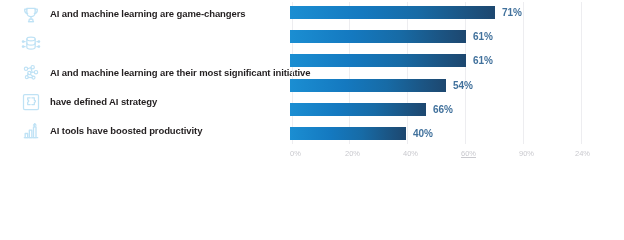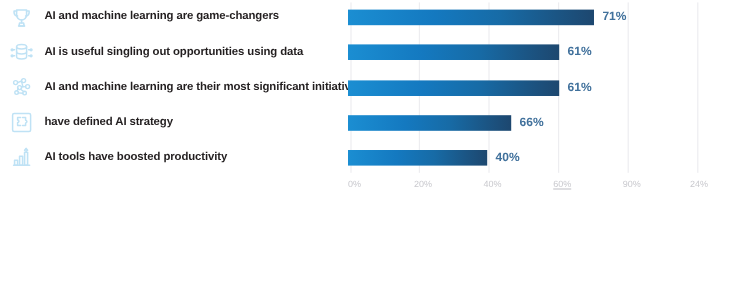--- a/index.html
+++ b/index.html
@@ -12,21 +12,21 @@
     width: 624px;
     height: 163px;
     background: #ffffff;
     font-family: "Liberation Sans", sans-serif;
     overflow: hidden;
   }
 
   
   #rows-layer {
     position: absolute;
-    left: 0;
+    left: 13px;
     top: 0;
     width: 290px;
     height: 146px;
     display: flex;
     flex-direction: column;
   }
   .row-left {
     flex: 1 1 0;
     display: flex;
     align-items: center;
@@ -145,21 +145,20 @@
           <ellipse cx="12" cy="6" rx="5" ry="2.2"></ellipse>
           <path d="M7 6v5c0 1.2 2.2 2.2 5 2.2s5-1 5-2.2V6"></path>
           <path d="M7 11v5c0 1.2 2.2 2.2 5 2.2s5-1 5-2.2v-5"></path>
           <path d="M3 9h2M19 9h2M3 15h2M19 15h2"></path>
           <circle cx="2.5" cy="9" r="0.9"></circle>
           <circle cx="21.5" cy="9" r="0.9"></circle>
           <circle cx="2.5" cy="15" r="0.9"></circle>
           <circle cx="21.5" cy="15" r="0.9"></circle>
         </svg>
       </span>
-      <span class="row-label">AI is useful singling out opportunities using data</span>
     </div>
 
     <div class="row-left">
       <span class="row-icon">
         <svg width="20" height="20" viewBox="0 0 24 24" fill="none" stroke="#bfe2f5" stroke-width="1.4" stroke-linecap="round" stroke-linejoin="round">
           <circle cx="6" cy="7" r="2"></circle>
           <circle cx="14" cy="5" r="2"></circle>
           <circle cx="18" cy="11" r="2"></circle>
           <circle cx="10" cy="12" r="2"></circle>
           <circle cx="7" cy="17" r="1.8"></circle>
@@ -219,20 +218,24 @@
       <div class="row-bar">
         <div class="bar" style="width:176px;"></div>
         <span class="bar-value">61%</span>
       </div>
 
       <div class="row-bar">
         <div class="bar" style="width:176px;"></div>
         <span class="bar-value">61%</span>
       </div>
 
+      <div class="row-bar">
+        <div class="bar" style="width:156px;"></div>
+        <span class="bar-value">54%</span>
+      </div>
 
       <div class="row-bar">
         <div class="bar" style="width:136px;"></div>
         <span class="bar-value">66%</span>
       </div>
 
       <div class="row-bar">
         <div class="bar" style="width:116px;"></div>
         <span class="bar-value">40%</span>
       </div>

